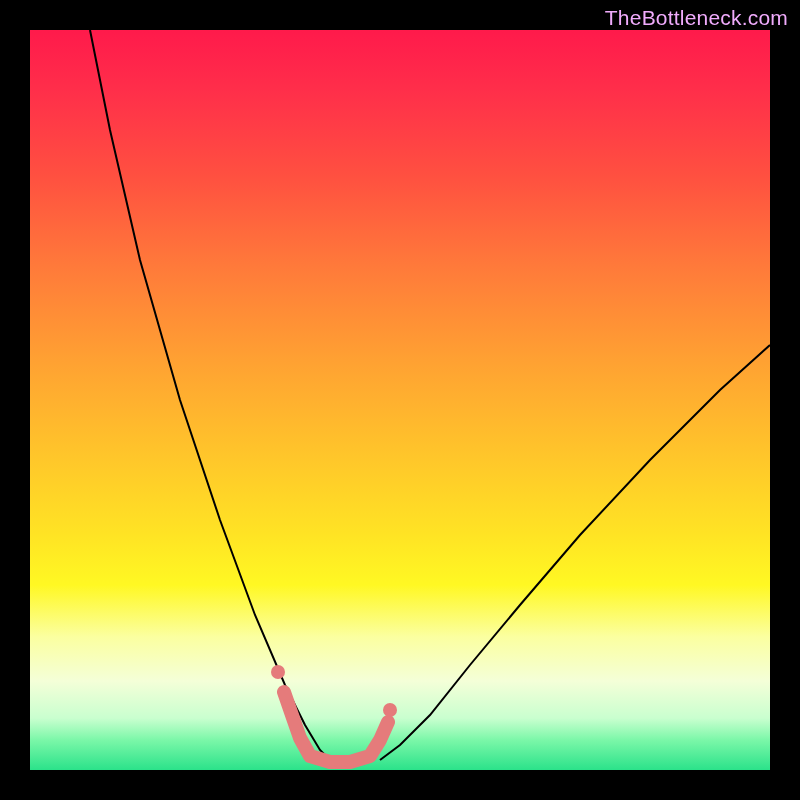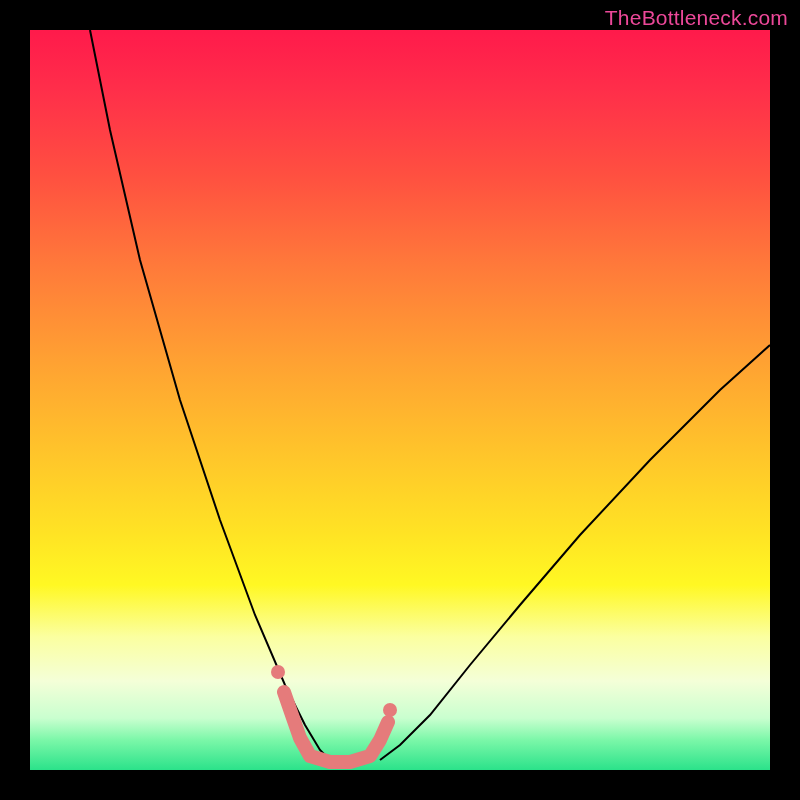--- a/index.html
+++ b/index.html
@@ -29,21 +29,21 @@
       #fbffa0 82%,
       #f4ffd8 88%,
       #c9ffcf 93%,
       #7af7a8 96%,
       #2be28a 100%);
   }
   .watermark {
     position: absolute;
     top: 6px;
     right: 12px;
-    color: #ec4899;
+    color: #f0abfc;
     font-size: 21px;
     font-weight: 500;
     letter-spacing: 0.2px;
     user-select: none;
   }
   svg.plot {
     position: absolute;
     left: 0;
     top: 0;
     width: 740px;

